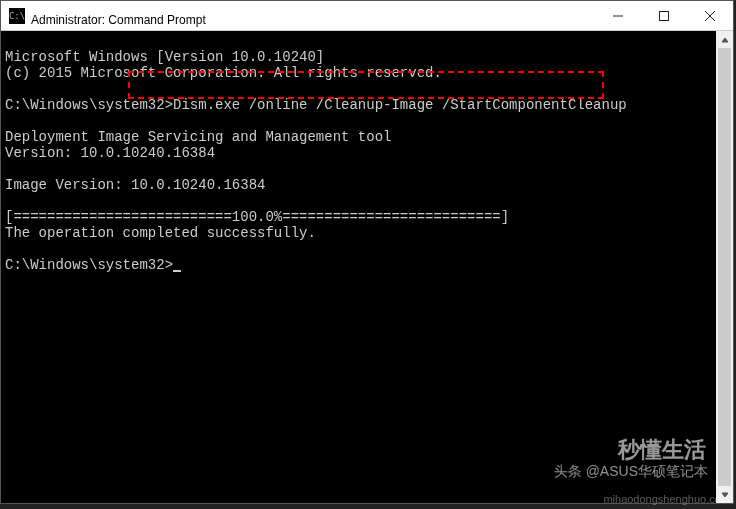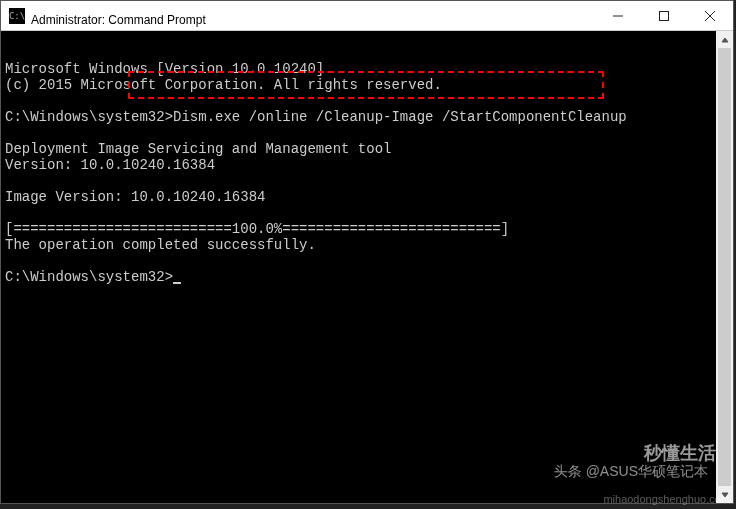--- a/index.html
+++ b/index.html
@@ -57,21 +57,21 @@
   font-size: 10px;
   color: #222;
 }
 .titlebar-btn svg { stroke: #222; stroke-width: 1; fill: none; }
 .console {
   background: #000;
   font-family: Consolas, "Courier New", monospace;
   font-size: 14px;
   line-height: 16px;
   color: #ccc;
-  padding: 14px 4px;
+  padding: 2px 4px;
   height: calc(100% - 30px);
   position: relative;
   white-space: pre;
   overflow: hidden;
 }
 .scrollbar-area {
   position: absolute;
   right: 0;
   top: 0;
   width: 17px;
@@ -121,21 +121,21 @@
   margin-bottom: 1px;
 }
 .watermark {
   position: absolute;
   color: rgba(255,255,255,0.55);
   font-size: 14px;
   font-family: sans-serif;
 }
 .wm1 { right: 28px; bottom: 28px; }
 .wm2 { right: 6px; bottom: 4px; font-size: 11px; color: rgba(255,255,255,0.35); }
-.wm3 { right: 20px; bottom: 44px; font-weight: 700; font-size: 18px; color: rgba(255,255,255,0.6); }
+.wm3 { right: 30px; bottom: 44px; font-weight: 700; font-size: 22px; color: rgba(255,255,255,0.6); }
 </style>
 </head>
 <body>
 
 <div class="window">
   <div class="titlebar">
     <span class="titlebar-icon">C:\</span>
     <span class="titlebar-title">Administrator: Command Prompt</span>
     <div class="titlebar-buttons">
       <div class="titlebar-btn">

